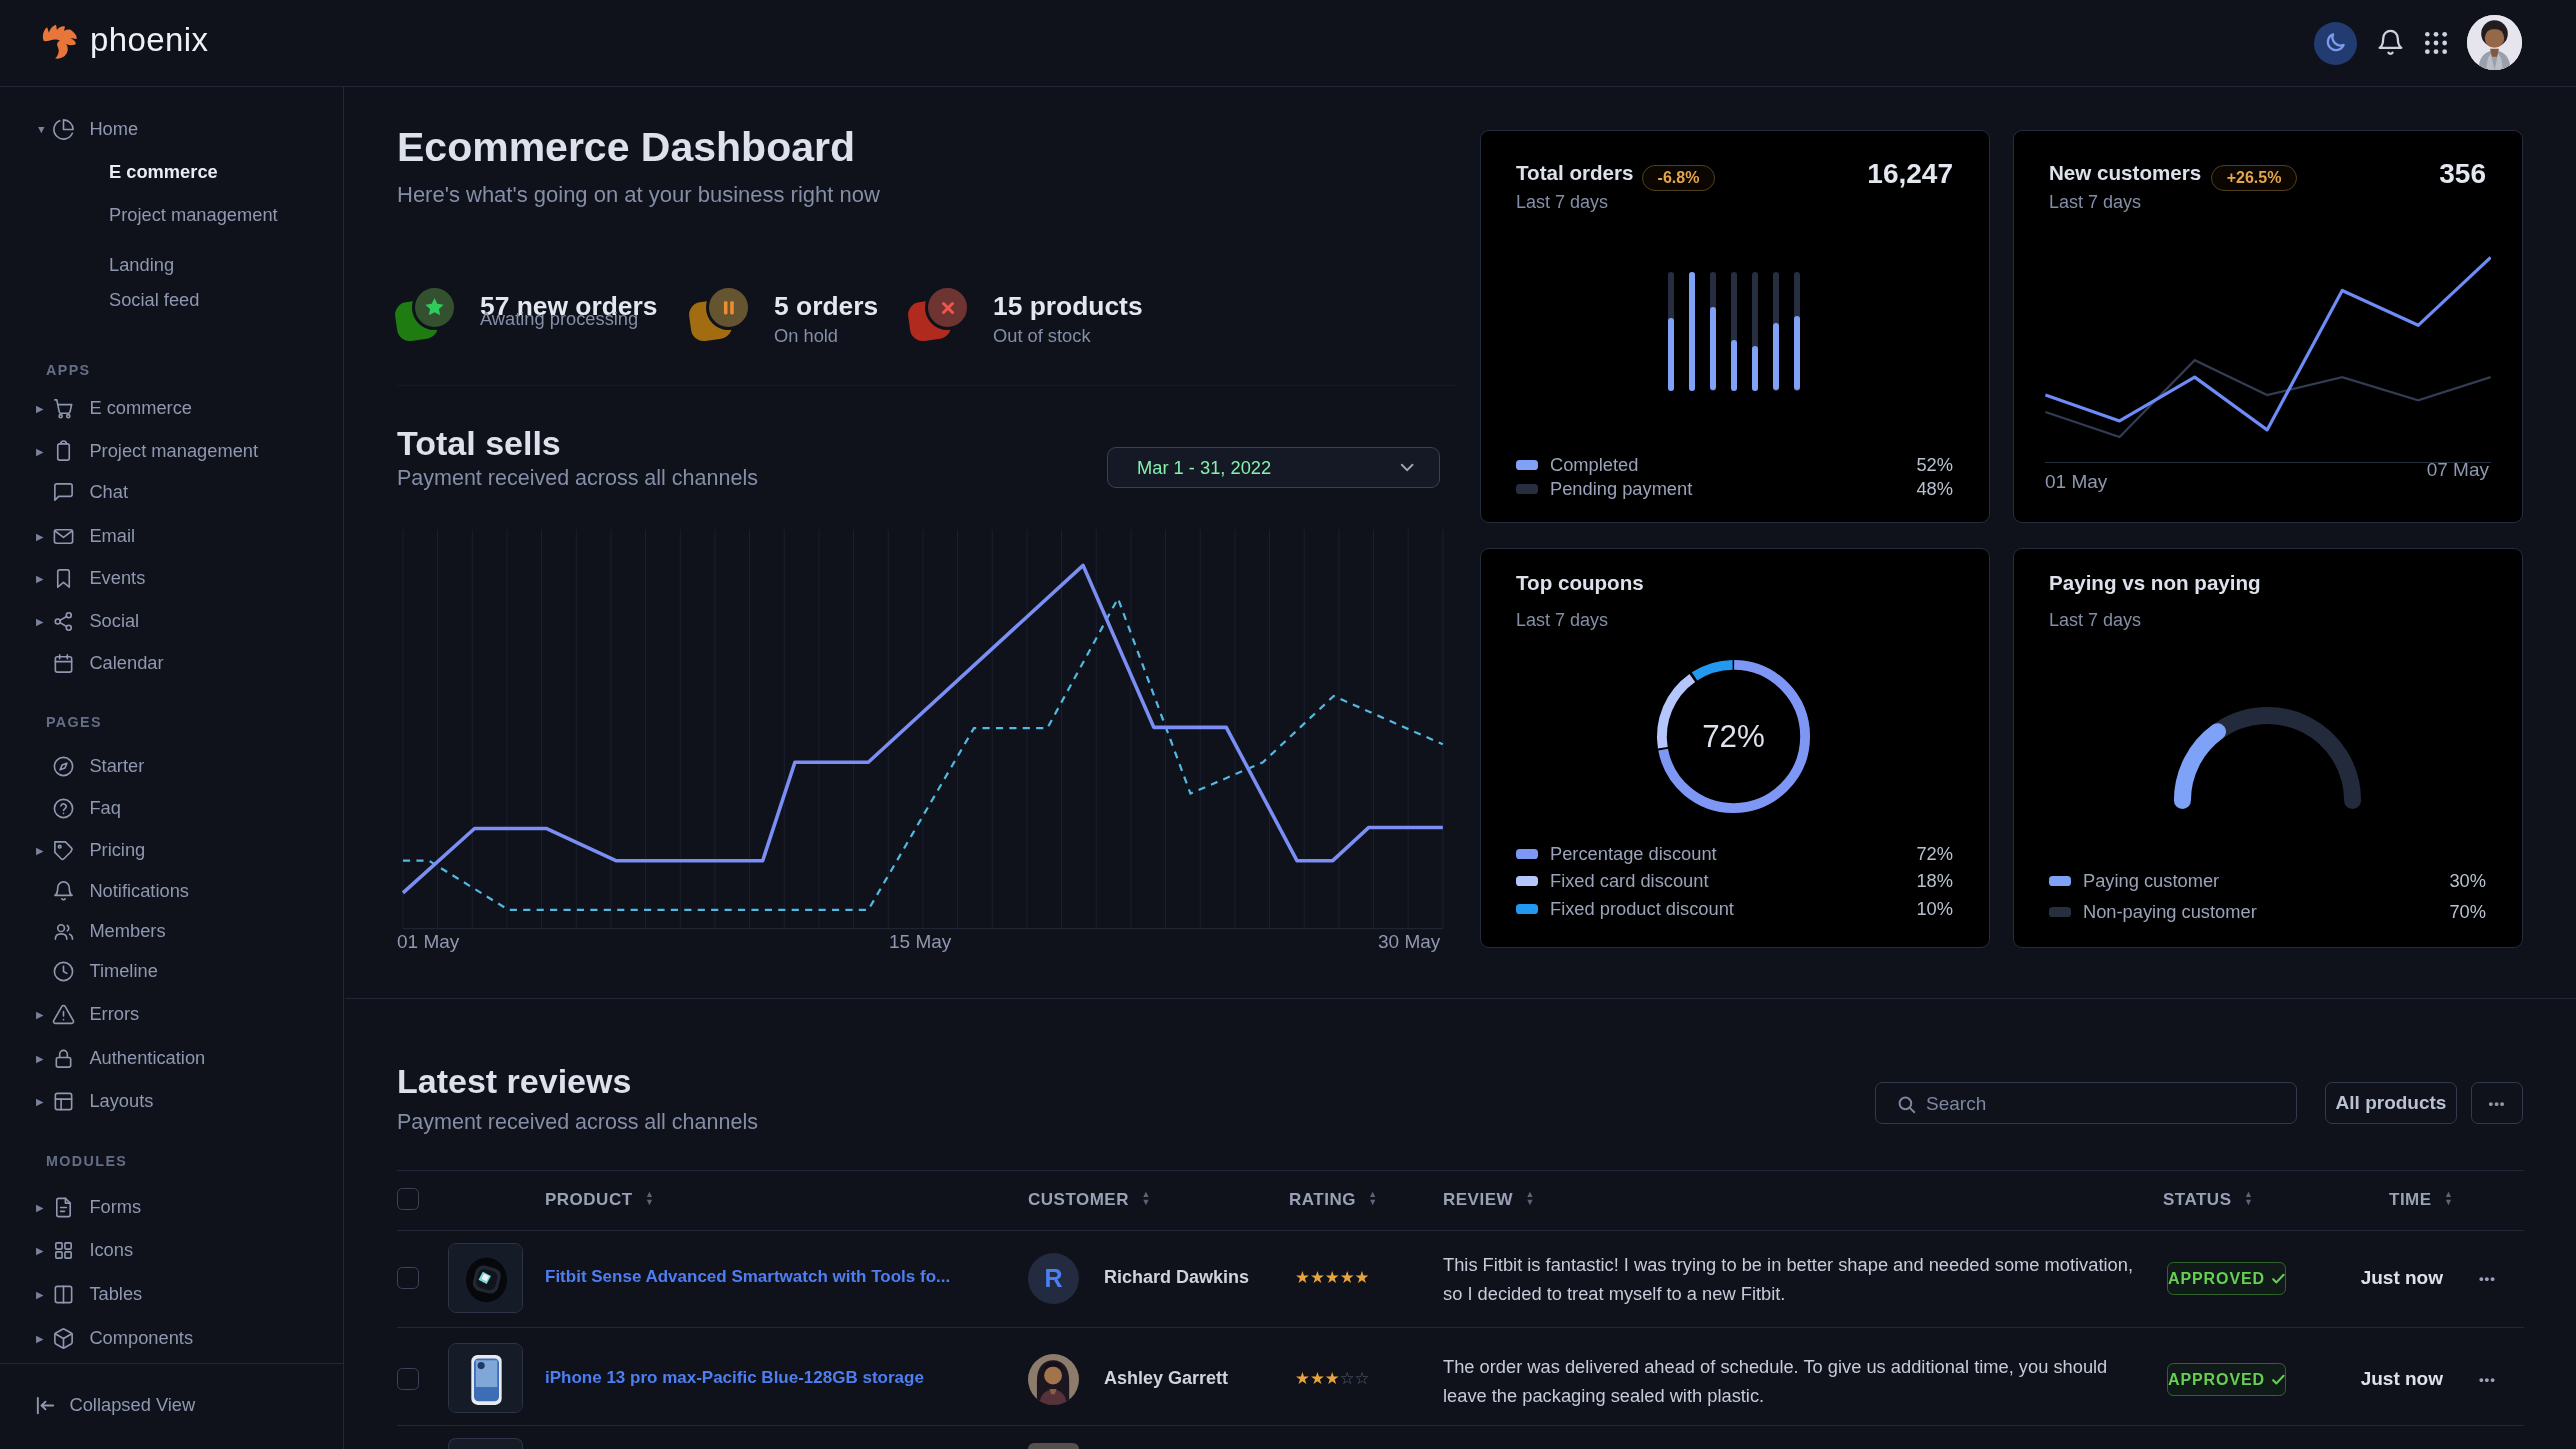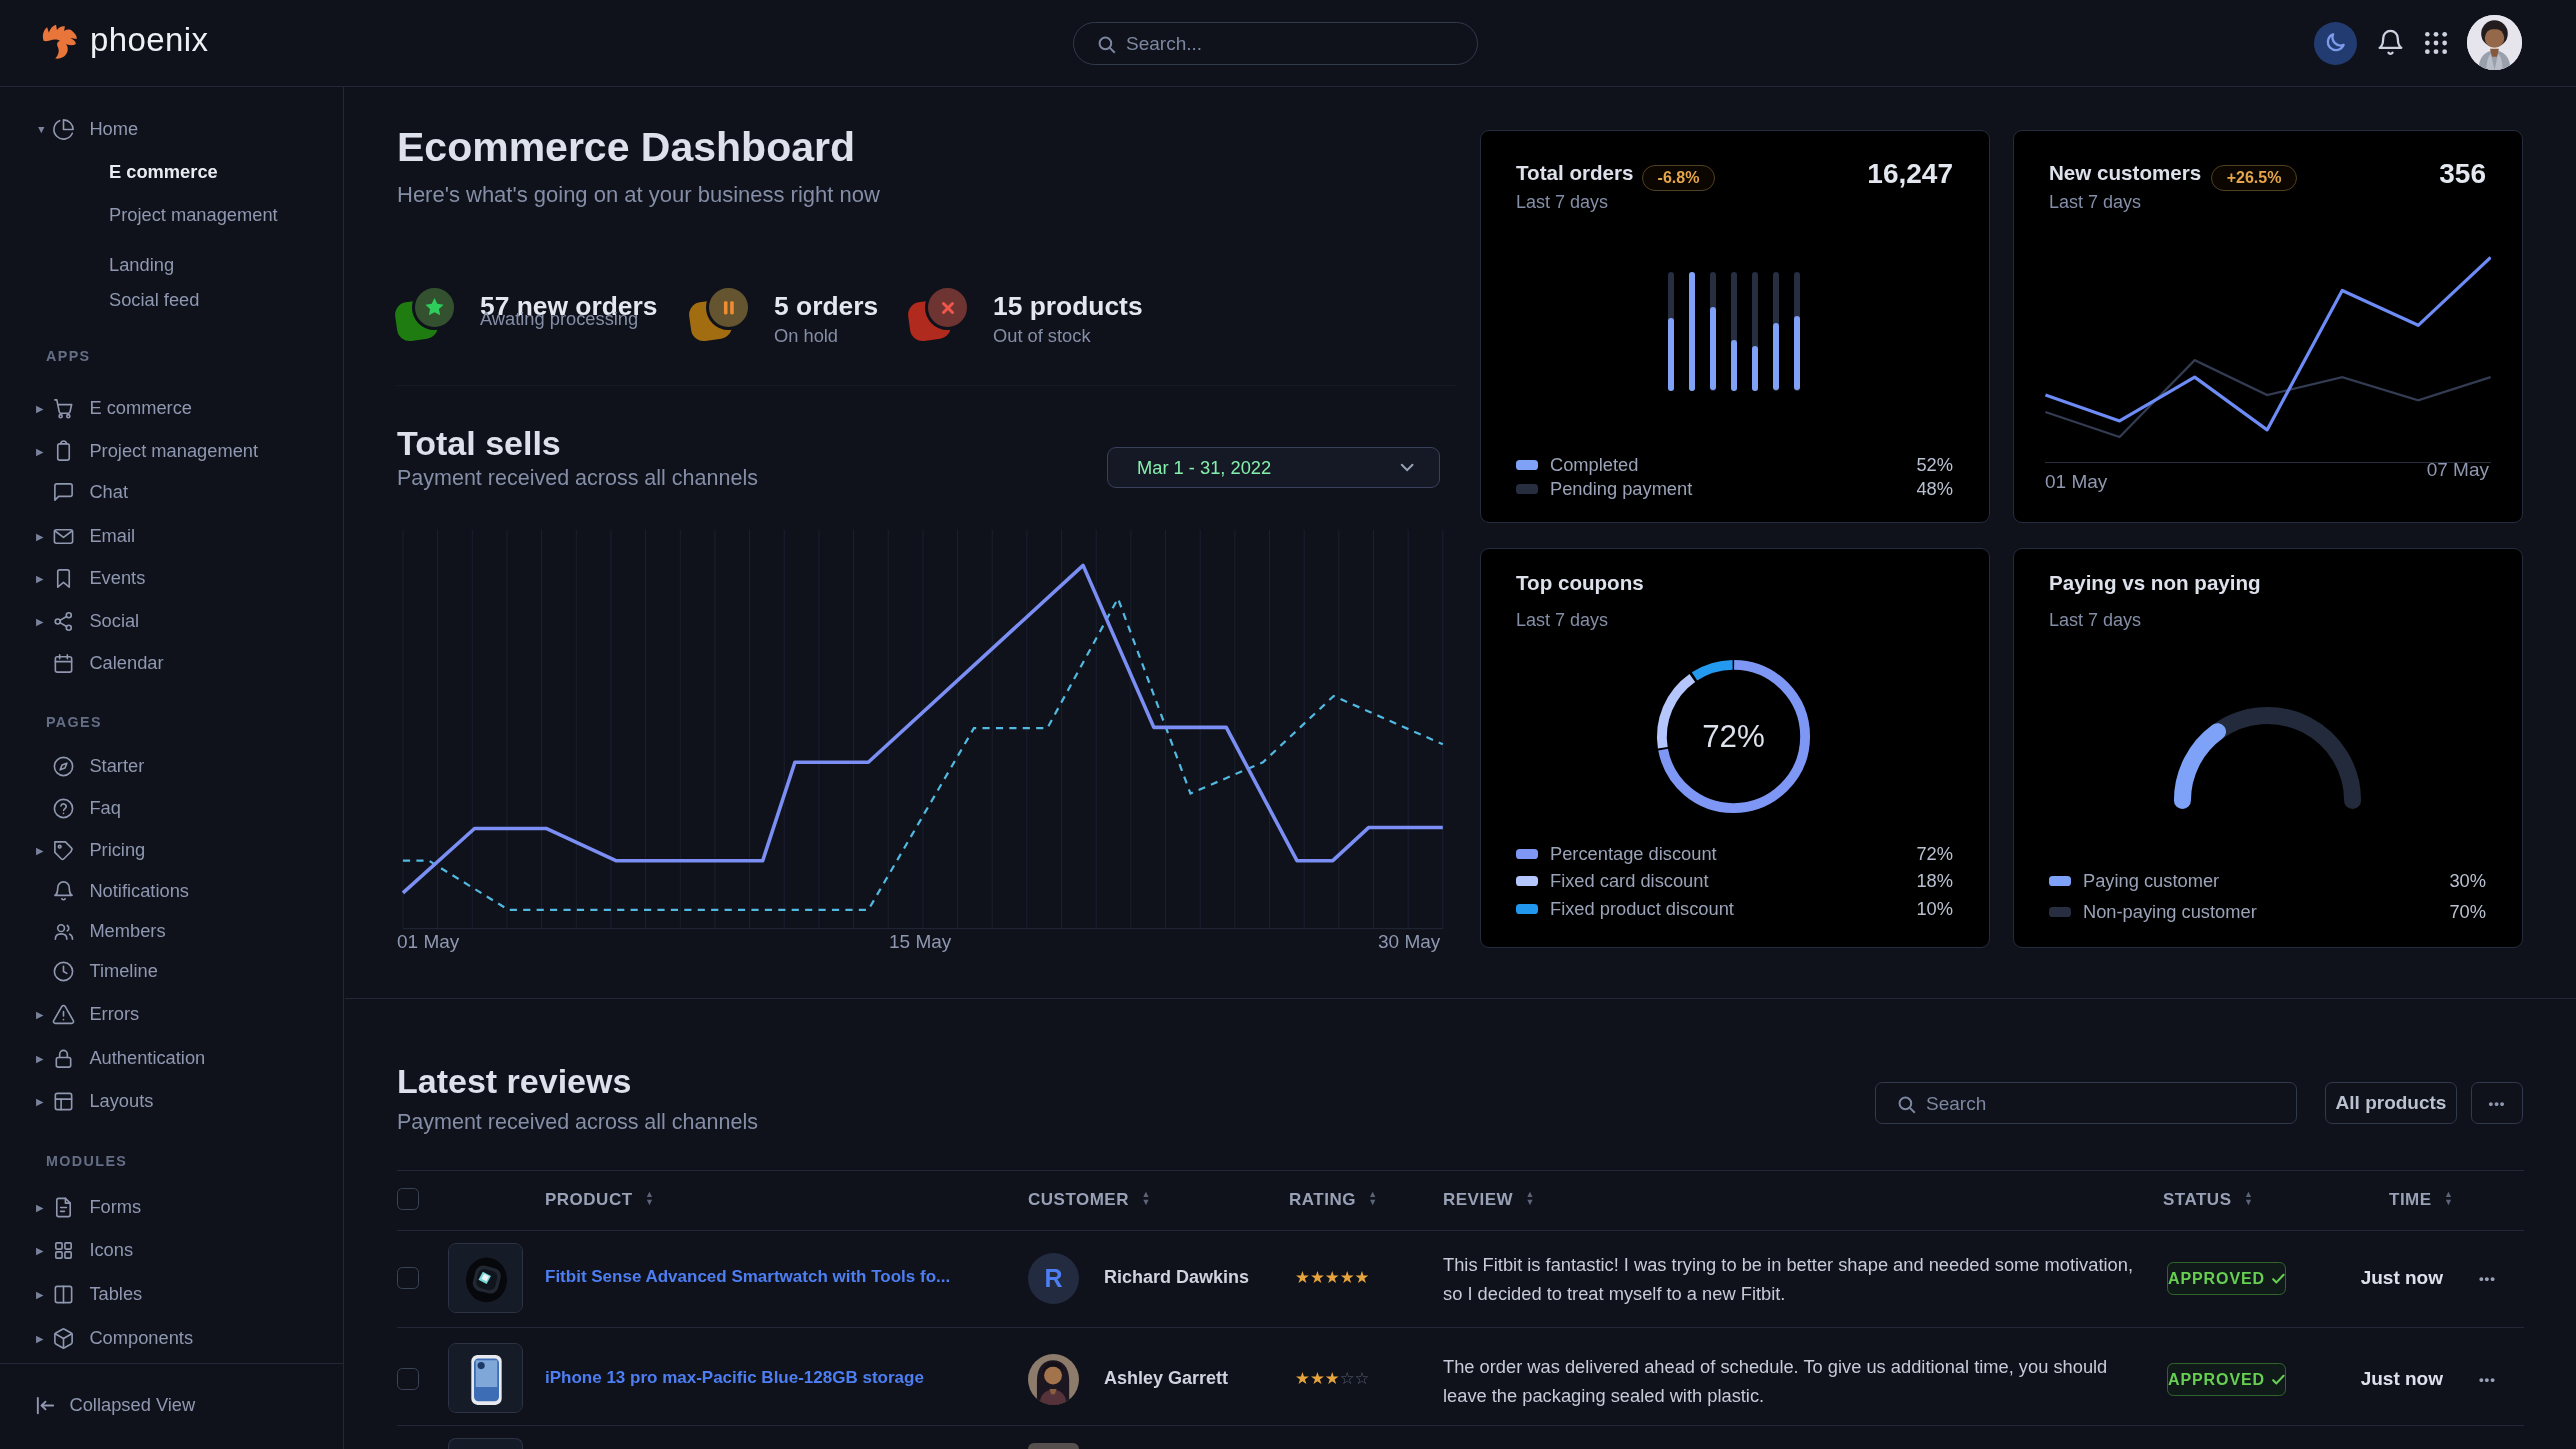--- a/index.html
+++ b/index.html
@@ -83,27 +83,20 @@
 </style>
 </head>
 <body>
 
 <div id="topnav">
   <svg id="logo" viewBox="0 0 46 46">
     <path d="M4 21 C2 15 4 9 8 6 L10 12 C11 8 14 4 18 3 L19 9 C21 6 25 4 28 5 L27 10 C30 8 34 8 36 10 C40 13 42 17 41 19 L34 18 C38 20 41 23 40 25 C36 27 30 26 26 23 L20 20 C14 18 8 23 4 21 Z" fill="#e8763a"></path>
     <path d="M24 21 C29 23 32 27 31 32 C30 38 24 42 17 41 C21 37 22 32 20 28 C18 24 20 21 24 21 Z" fill="#e8763a"></path>
   </svg>
   <div id="logotext">phoenix</div>
-  <div id="searchbox">
-    <svg class="mag" width="21.5" height="21.5" viewBox="0 0 24 24" fill="none" stroke="#7d87a0" stroke-width="2.2">
-        <circle cx="10.5" cy="10.5" r="6.5"></circle>
-        <line x1="15.5" y1="15.5" x2="21" y2="21"></line>
-      </svg>
-    <div class="ph">Search...</div>
-  </div>
   <div id="moonbtn">
     <svg width="23" height="23" viewBox="0 0 24 24" fill="none" stroke="#7d9bec" stroke-width="2.4" stroke-linecap="round" stroke-linejoin="round">
         <path d="M20.5 14.5A8.5 8.5 0 0 1 9.5 3.5a8.5 8.5 0 1 0 11 11z"></path>
       </svg>
   </div>
   <svg id="bellico" width="29" height="30" viewBox="0 0 24 24" fill="none" stroke="#ccd2de" stroke-width="1.9" stroke-linecap="round" stroke-linejoin="round">
       <path d="M18 8a6 6 0 0 0-12 0c0 7-3 8-3 8h18s-3-1-3-8"></path>
       <path d="M13.7 20a2 2 0 0 1-3.4 0"></path>
     </svg>
   <svg id="gridico" width="26" height="26" viewBox="0 0 24 24" fill="#ccd2de">
@@ -137,21 +130,21 @@
       <svg class="nicon" viewBox="0 0 24 24" fill="none" stroke="#8f98b0" stroke-width="1.7" stroke-linecap="round" stroke-linejoin="round">
         <path d="M21.2 15.9A10 10 0 1 1 8 2.8"></path>
         <path d="M22 12A10 10 0 0 0 12 2v10z"></path>
       </svg>
       <span>Home</span>
     </div>
     <div class="navsub active" style="top: 67px;">E commerce</div>
     <div class="navsub" style="top: 110px;">Project management</div>
     <div class="navsub" style="top: 160px;">Landing</div>
     <div class="navsub" style="top: 195px;">Social feed</div>
-    <div class="navhdr" style="top: 261px;">APPS</div>
+    <div class="navhdr" style="top: 275px;">APPS</div>
     <div class="navitem" style="top: 303px;">
       <span class="caret">▶</span>
       <svg class="nicon" viewBox="0 0 24 24" fill="none" stroke="#8f98b0" stroke-width="1.7" stroke-linecap="round" stroke-linejoin="round">
         <circle cx="9" cy="20" r="1.6"></circle>
         <circle cx="17" cy="20" r="1.6"></circle>
         <path d="M3 3h2l2.6 12.6a1.7 1.7 0 0 0 1.7 1.4h7.7a1.7 1.7 0 0 0 1.7-1.4L20.5 8H6"></path>
       </svg>
       <span>E commerce</span>
     </div>
     <div class="navitem" style="top: 346px;">

